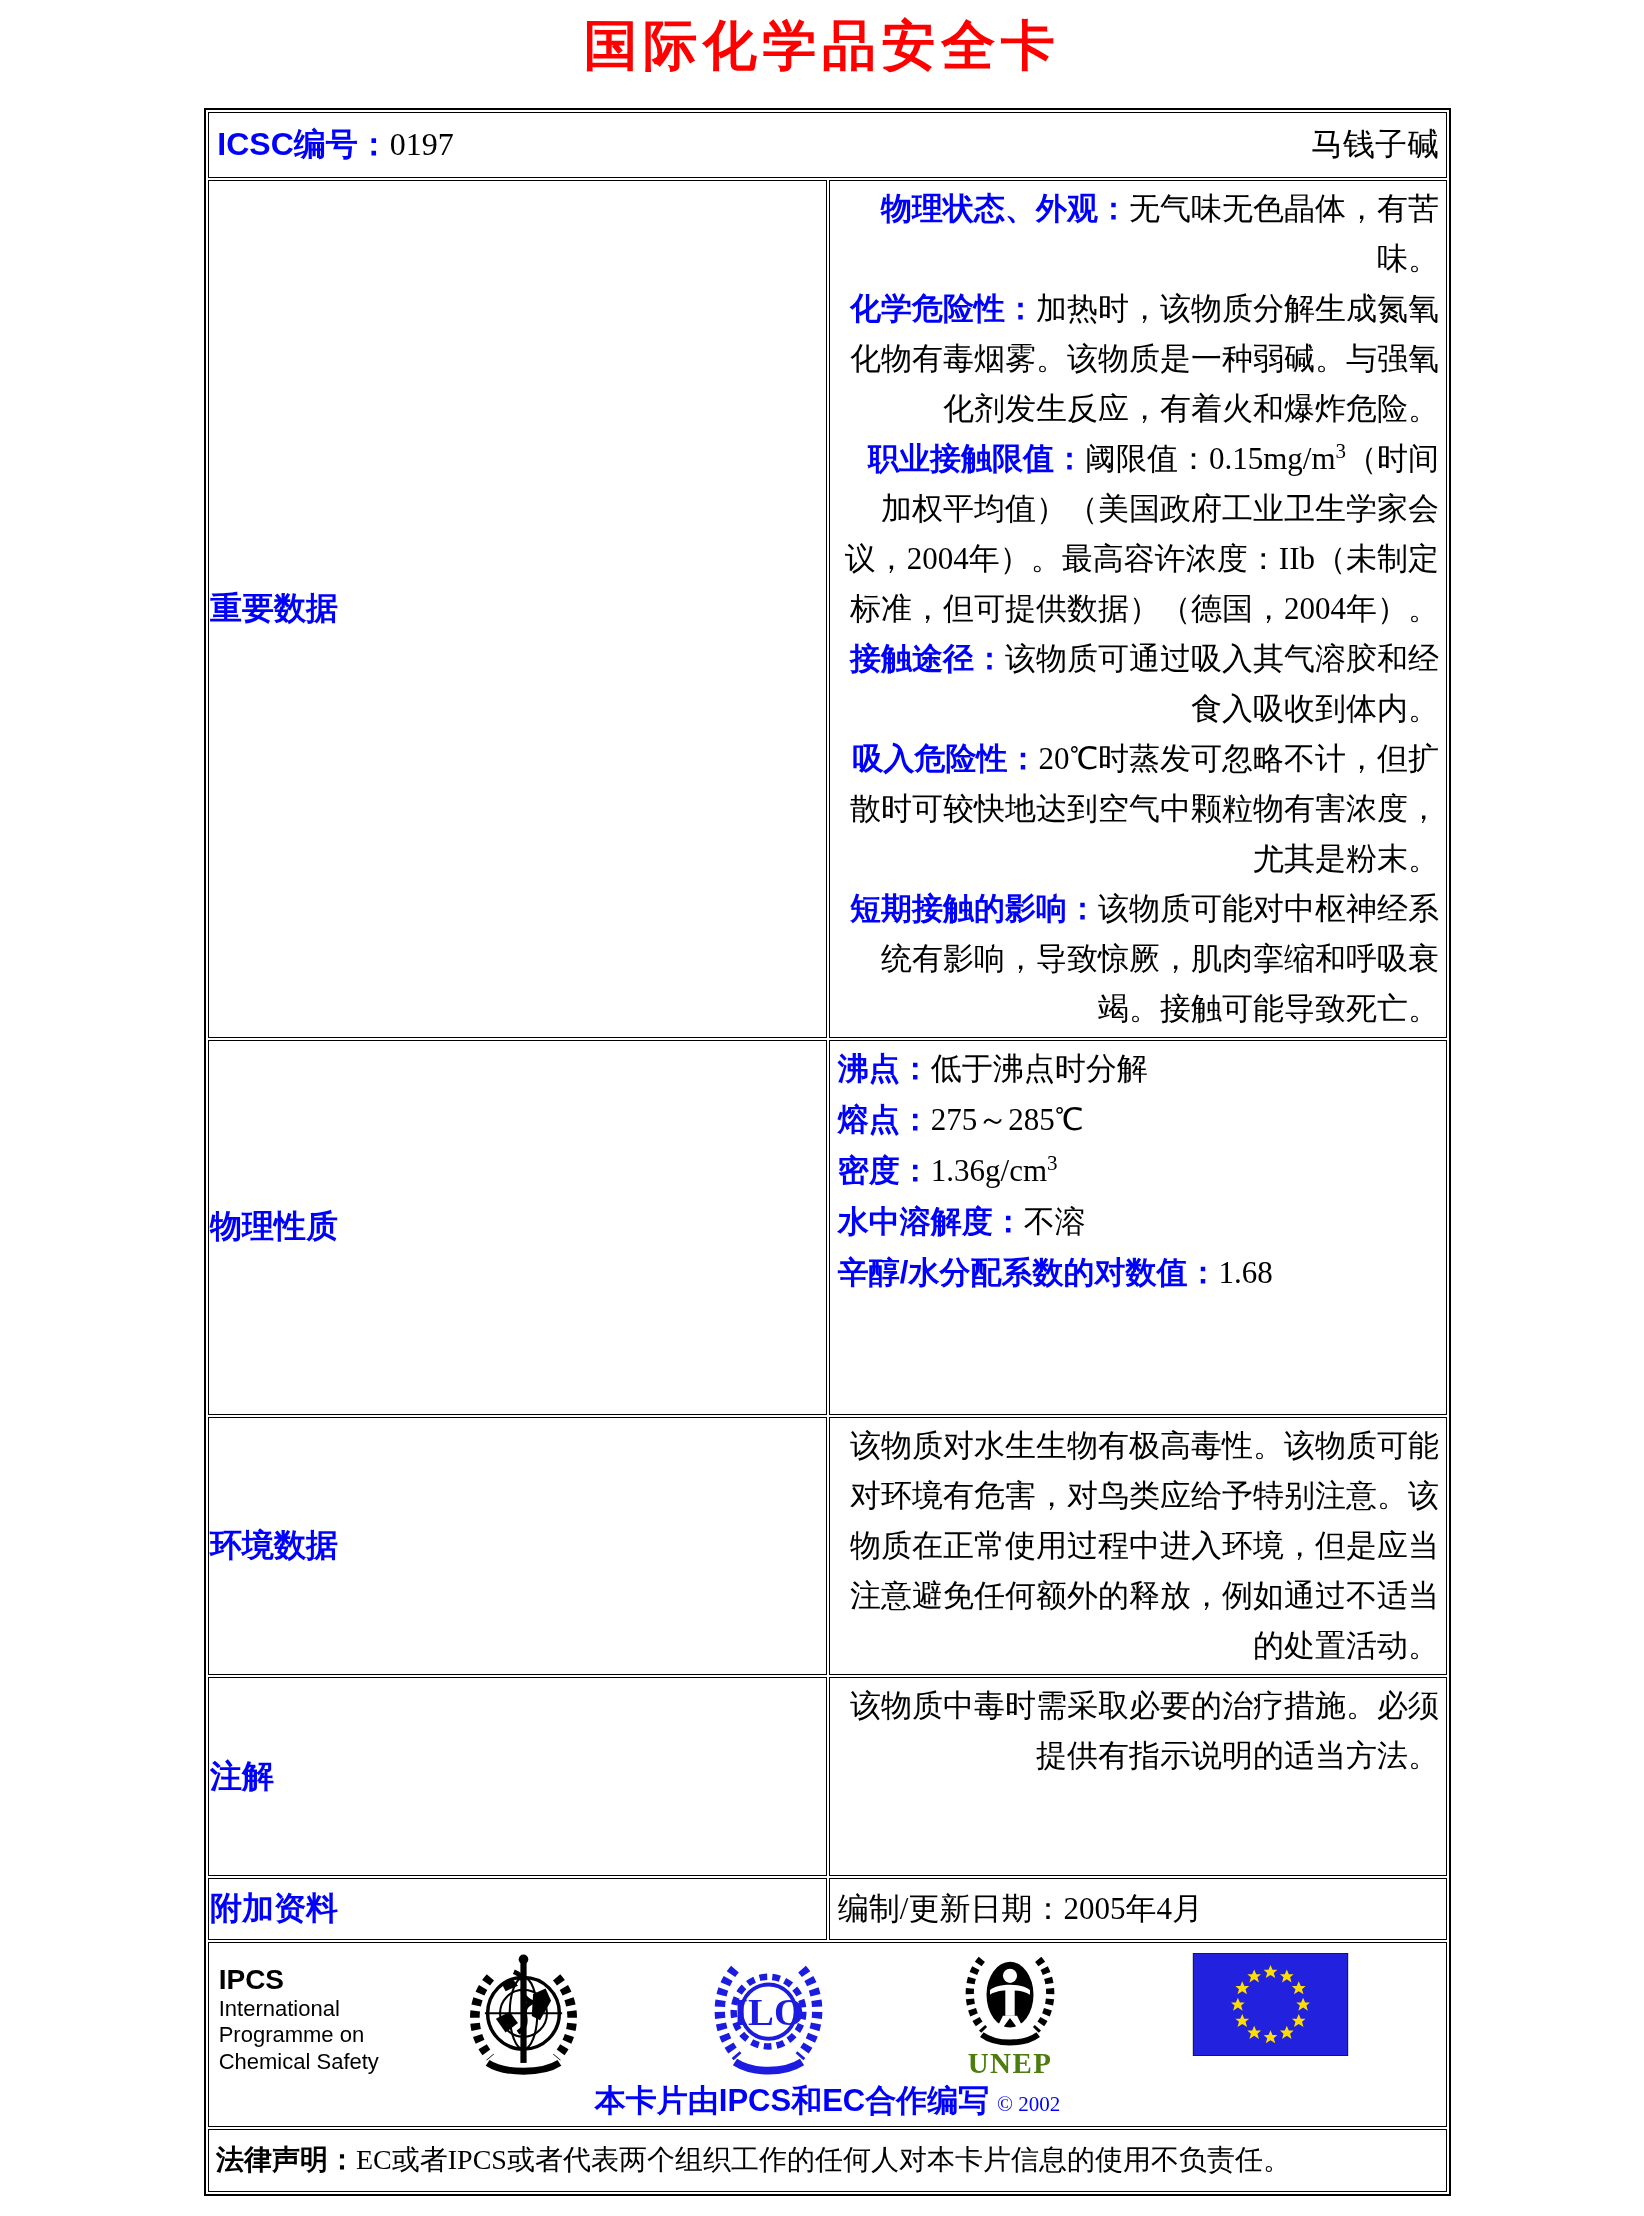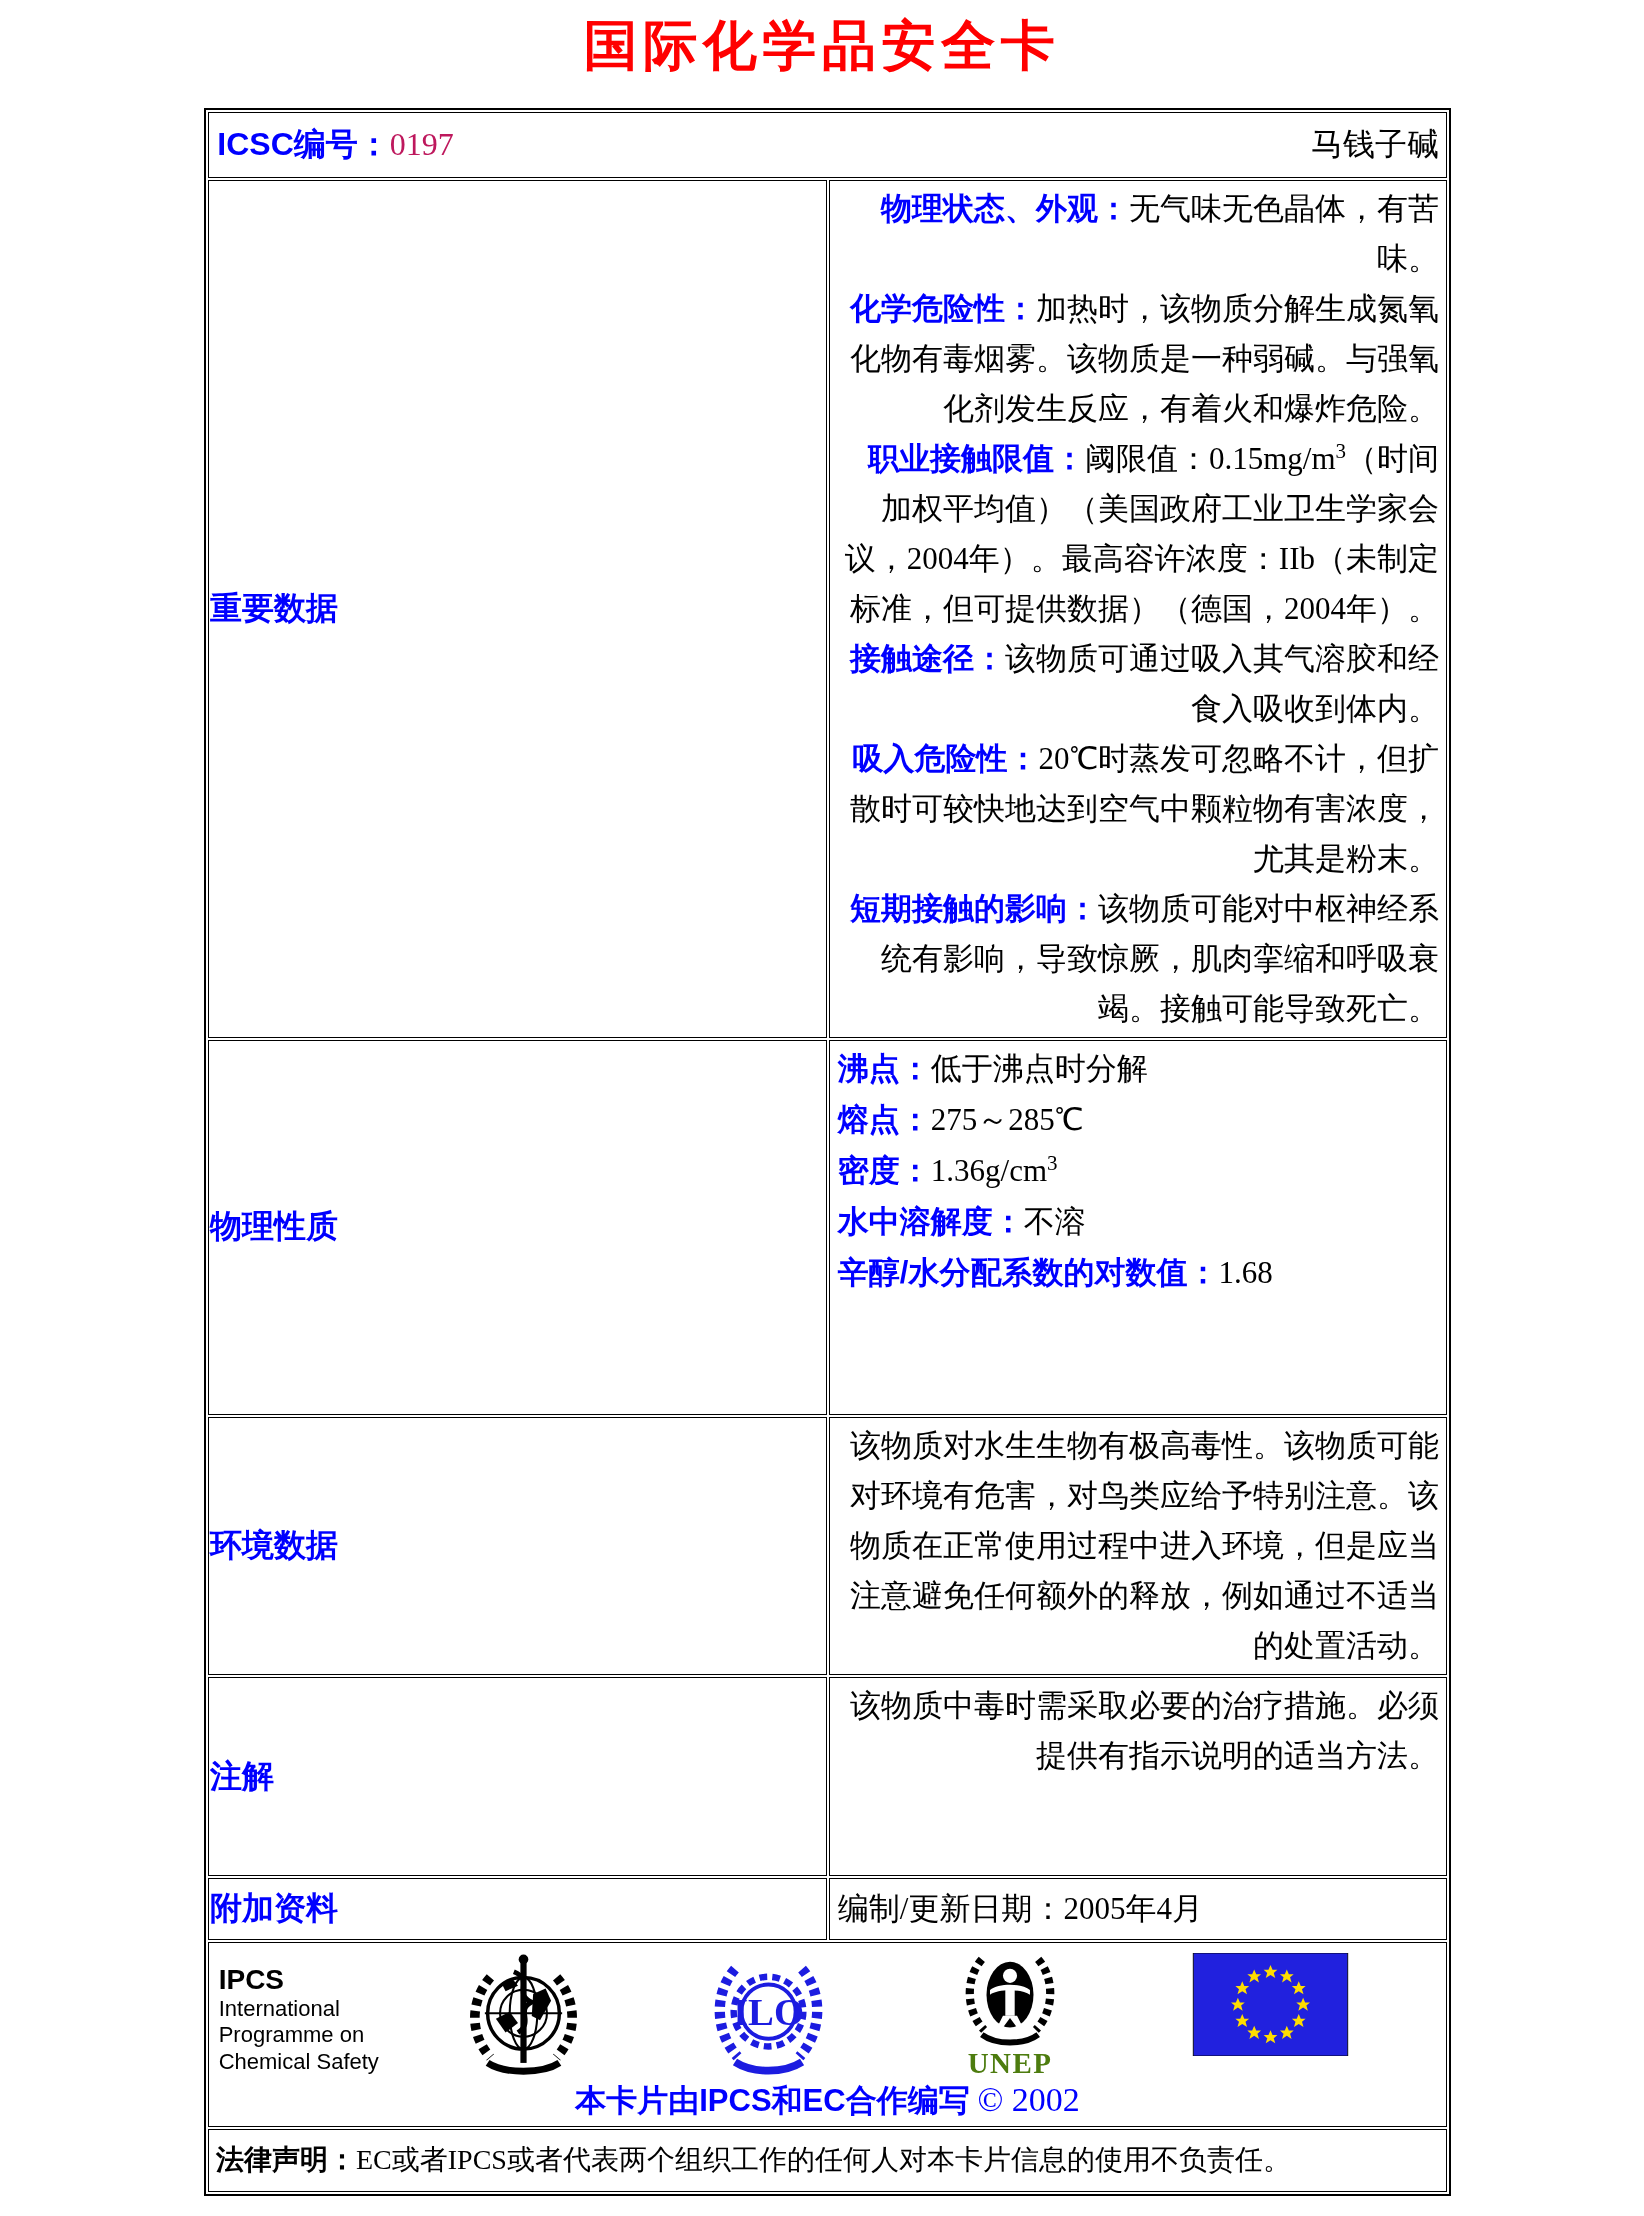--- a/index.html
+++ b/index.html
@@ -30,21 +30,21 @@
     color:#0000ff;font-weight:bold;
     font-family:"Liberation Sans", sans-serif;
   }
   .para{line-height:50px;text-align:right;}
   .prop-line{line-height:51px;}
   sup.unit-sup{font-size:21px;line-height:0;}
   
   td.header-cell{height:64px;vertical-align:middle;padding:0 7px 0 8.3px;font-size:32px;}
   .header-flex{display:flex;justify-content:space-between;align-items:center;width:100%;}
   .icsc-label{color:#0000ff;font-weight:bold;font-family:"Liberation Sans", sans-serif;}
-  .icsc-number{color:#be185d;}
+  .icsc-number{color:#000000;}
   .chem-name{color:#000;}
   
   .h-important{height:698px;}
   .h-physical{height:368px;}
   .h-environ{height:156px;}
   .h-notes{height:192px;}
   .h-addinfo{height:54px;}
   td.addinfo-content{vertical-align:middle;}
   
   td.logos-cell{height:175px;position:relative;padding:4px;}
@@ -61,21 +61,21 @@
   .unep-text{
     font-family:"Liberation Serif", serif;font-weight:bold;
     font-size:29px;color:#4d7c0f;letter-spacing:1.4px;line-height:28px;margin-top:-4.2px;
   }
   .eu-flag{left:979px;top:9.7px;width:165px;height:103px;}
   .footer-caption{
     position:absolute;left:0;bottom:4.2px;width:100%;text-align:center;
     color:#0000ff;font-size:31px;
   }
   .caption-main{font-weight:bold;font-family:"Liberation Sans", sans-serif;}
-  .caption-copy{font-size:34px;font-family:"Liberation Serif", serif;}
+  .caption-copy{font-size:21px;font-family:"Liberation Serif", serif;}
   
   td.legal-cell{height:61px;vertical-align:middle;padding:0 7px;font-size:28px;}
   .legal-label{font-weight:bold;font-family:"Liberation Sans", sans-serif;}
 </style>
 </head>
 <body>
 
 <div class="page-title">国际化学品安全卡</div>
 
 <table class="card">

